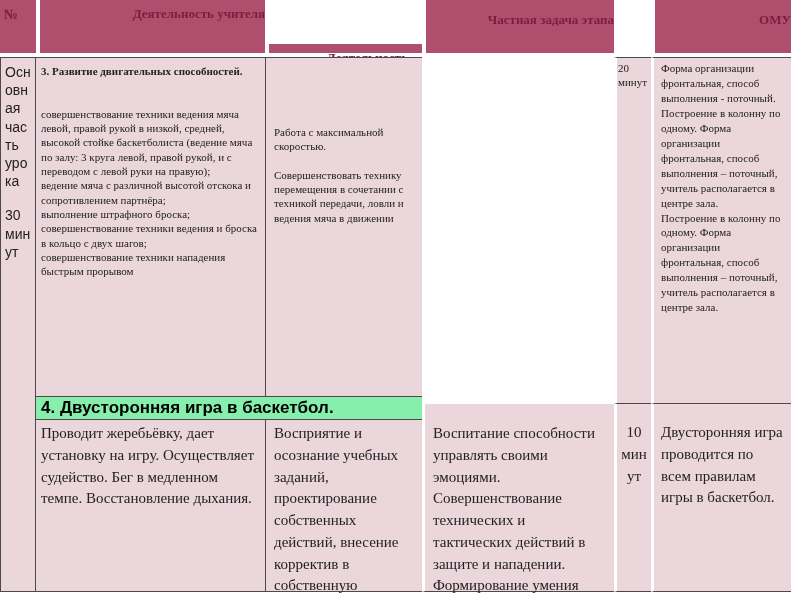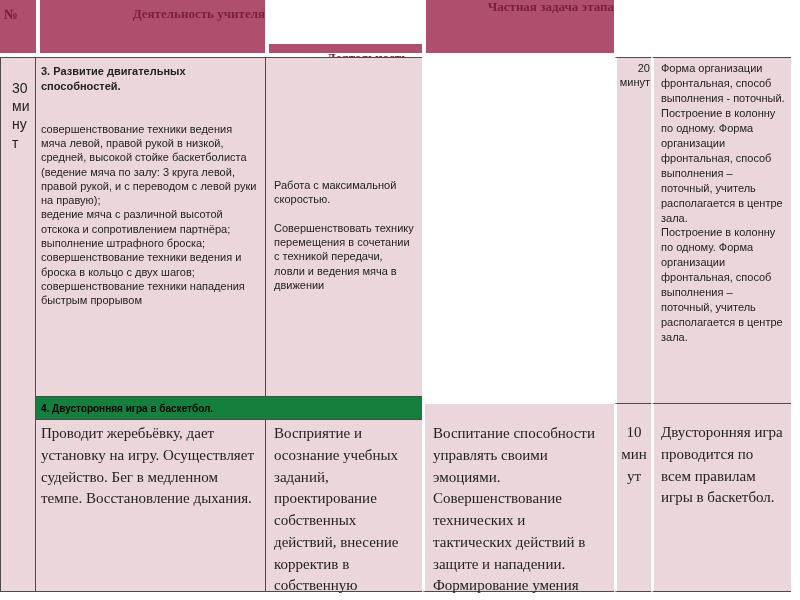--- a/index.html
+++ b/index.html
@@ -12,73 +12,75 @@
   .table *{box-sizing:border-box;}
 
   
   .h{grid-row:1;background:#b04e6e;color:#7b1f3f;
      font-family:"Liberation Serif","DejaVu Serif",serif;font-weight:bold;
      font-size:13px;line-height:1.15;text-align:right;padding-top:7px;}
   .h.sep{border-left:4px solid #ffffff;}
   .h-no{grid-column:1;text-align:left;padding-left:4px;font-size:14px;}
   .h-teacher{grid-column:2;}
   .h-students{grid-column:3;padding-left:14px;padding-right:14px;margin-top:44px;}
-  .h-task{grid-column:4;padding-top:0;}
+  .h-task{grid-column:4;padding-top:13px;}
   .h-dose{grid-column:5;padding-left:2px;padding-right:2px;overflow-wrap:anywhere;padding-top:2px;}
   .h-omu{grid-column:6;padding-top:13px;}
 
   
   .b{background:#ebd6db;color:#222222;}
   .top{border-top:1px solid #4a4a4a;}
-  .sans{font-size:11px;line-height:1.3;}
+  .sans{font-size:11px;line-height:1.3;font-family:Liberation Serif, serif;}
   .serif{font-family:"Liberation Serif","DejaVu Serif",serif;font-size:15px;line-height:1.45;}
   .ws{white-space:pre-line;}
 
   .stage{grid-column:1;grid-row:3/7;border-left:1px solid #4a4a4a;border-right:1px solid #4a4a4a;
          border-bottom:1px solid #4a4a4a;font-size:14px;line-height:1.3;
          padding:5px 3px 0 4px;overflow-wrap:anywhere;}
-  .stage .dur{margin-top:16px;margin-left:7px;}
+  .stage .dur{margin-top:16px;}
 
   .teacher1{grid-column:2;grid-row:3;border-bottom:1px solid #4a4a4a;padding:6px 8px 0 5px;}
   .teacher1 .ttl{font-weight:bold;line-height:1.35;}
   .teacher1 .bdy{margin-top:28px;}
   .students1{grid-column:3;grid-row:3;border-left:1px solid #4a4a4a;border-bottom:1px solid #4a4a4a;
-             padding:120px 8px 0 8px;}
-  .subheader{grid-column:2/4;grid-row:4/6;background:#15803d;border-bottom:1px solid #4a4a4a;
-             font-weight:bold;font-size:10px;display:flex;align-items:center;padding-left:5px;}
+             padding:67px 8px 0 8px;}
+  .subheader{grid-column:2/4;grid-row:4/6;background:#86efac;border-bottom:1px solid #4a4a4a;
+             font-weight:bold;font-size:17px;display:flex;align-items:center;padding-left:5px;}
   .teacher2{grid-column:2;grid-row:6;border-bottom:1px solid #4a4a4a;padding:3px 8px 0 5px;}
   .students2{grid-column:3;grid-row:6;border-left:1px solid #4a4a4a;border-bottom:1px solid #4a4a4a;
              padding:3px 6px 0 8px;}
 
   .task1{grid-column:4;grid-row:3/5;border-left:3px solid #ffffff;border-bottom:1px solid #4a4a4a;
          padding:4px 10px 0 6px;line-height:1.36;}
   .dose1{grid-column:5;grid-row:3/5;border-left:3px solid #ffffff;border-bottom:1px solid #4a4a4a;
-         padding:3px 1px 0 1px;text-align:right;overflow-wrap:anywhere;}
+         padding:3px 1px 0 1px;text-align:left;overflow-wrap:anywhere;}
   .omu1{grid-column:6;grid-row:3/5;border-left:3px solid #ffffff;border-bottom:1px solid #4a4a4a;
         padding:3px 6px 0 7px;line-height:1.36;}
 
   .task2{grid-column:4;grid-row:5/7;border-left:3px solid #ffffff;border-bottom:1px solid #4a4a4a;
          padding:19px 8px 0 8px;}
   .dose2{grid-column:5;grid-row:5/7;border-left:3px solid #ffffff;border-bottom:1px solid #4a4a4a;
          padding:18px 1px 0 1px;text-align:center;overflow-wrap:anywhere;}
   .omu2{grid-column:6;grid-row:5/7;border-left:3px solid #ffffff;border-bottom:1px solid #4a4a4a;
         padding:18px 6px 13px 7px;}
 </style>
 </head>
 <body>
 
 <div class="canvas">
   <div class="table">
 
     <div class="h h-no">№</div>
     <div class="h sep h-teacher">Деятельность учителя</div>
     <div class="h sep h-students">Деятельность учащихся</div>
     <div class="h sep h-task">Частная задача этапа</div>
+    <div class="h sep h-omu">ОМУ</div>
 
     <div class="b top stage">
+      <div>Основная часть урока</div>
       <div class="dur">30 минут</div>
     </div>
 
     <div class="b top sans teacher1">
       <div class="ttl">3. Развитие двигательных способностей.</div>
       <div class="bdy ws">совершенствование техники ведения мяча левой, правой рукой в низкой, средней, высокой стойке баскетболиста (ведение мяча по залу: 3 круга левой, правой рукой, и с переводом с левой руки на правую);
 ведение мяча с различной высотой отскока и сопротивлением партнёра;
 выполнение штрафного броска;
 совершенствование техники ведения и броска в кольцо с двух шагов;
 совершенствование техники нападения быстрым прорывом</div>

